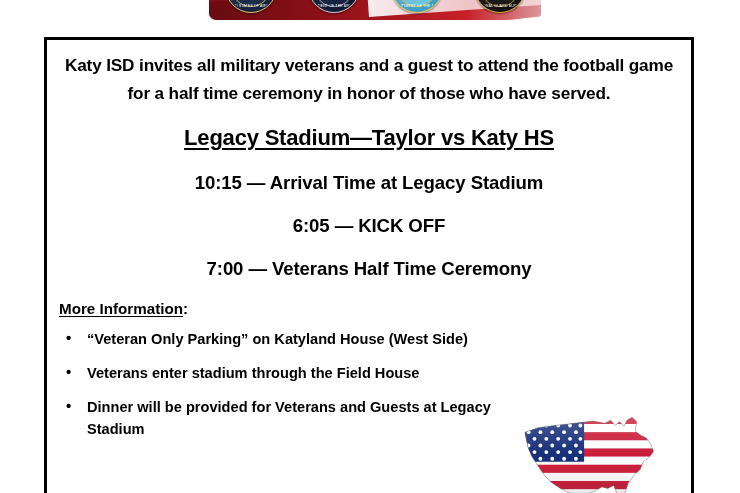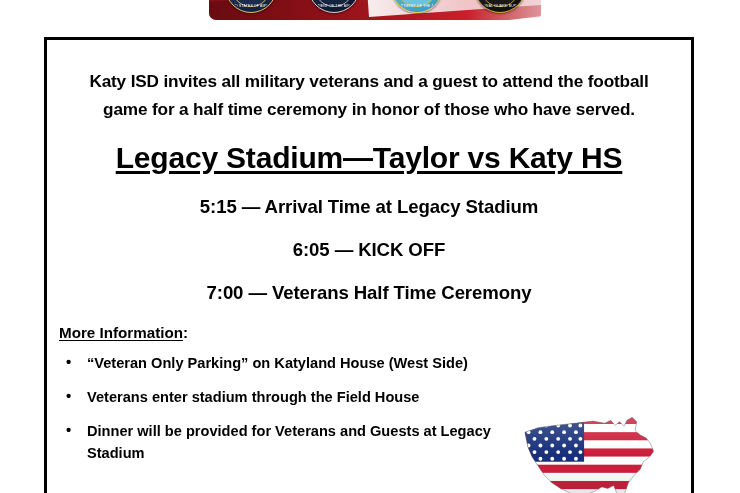--- a/index.html
+++ b/index.html
@@ -130,34 +130,34 @@
     left: 44px;
     top: 37px;
     width: 650px;
     height: 470px;
     border: 3px solid #000000;
     box-sizing: border-box;
     background: #ffffff;
   }
 
   .intro {
-    margin: 16px;
+    margin: 0;
     padding: 12px 14px 0 14px;
     text-align: center;
     font-weight: bold;
     font-size: 17.2px;
     line-height: 1.62;
     letter-spacing: -0.15px;
   }
 
   .headline {
     margin: 17px 0 10px 0;
     text-align: center;
     font-weight: bold;
-    font-size: 30px;
+    font-size: 22px;
     letter-spacing: -0.2px;
   }
   .headline span {
     text-decoration: underline;
     text-underline-offset: 2.5px;
   }
 
   .date-line {
     margin: 15px 0 0 0;
     text-align: center;
@@ -254,21 +254,21 @@
 </div>
 
 <div class="flyer-box">
 
   <p class="intro">Katy ISD invites all military veterans and a guest to attend the football game for a half time ceremony in honor of those who have served.</p>
 
   <h1 class="headline"><span>Legacy Stadium—Taylor vs Katy HS</span></h1>
 
 
   <ul class="sched-list">
-    <li class="sched-item">5:15 — Arrival Time at Legacy Stadium</li>
+    <li class="sched-item">10:15 — Arrival Time at Legacy Stadium</li>
     <li class="sched-item">6:05 — KICK OFF</li>
     <li class="sched-item">7:00 — Veterans Half Time Ceremony</li>
   </ul>
 
   <div class="more-info-head"><u>More Information</u><span>:</span></div>
 
   <ul class="bullets">
     <li class="bullet">“Veteran Only Parking” on Katyland House  (West Side)</li>
     <li class="bullet">Veterans enter stadium through the Field House</li>
     <li class="bullet">Dinner will be provided for Veterans and Guests at Legacy Stadium</li>

